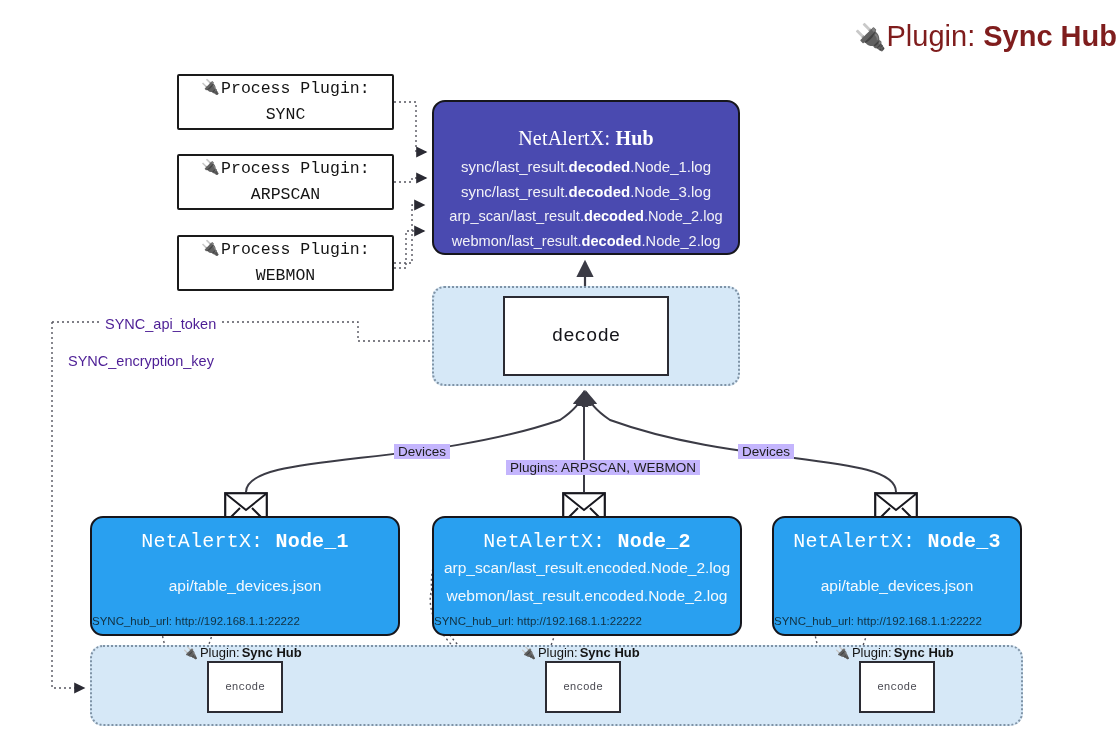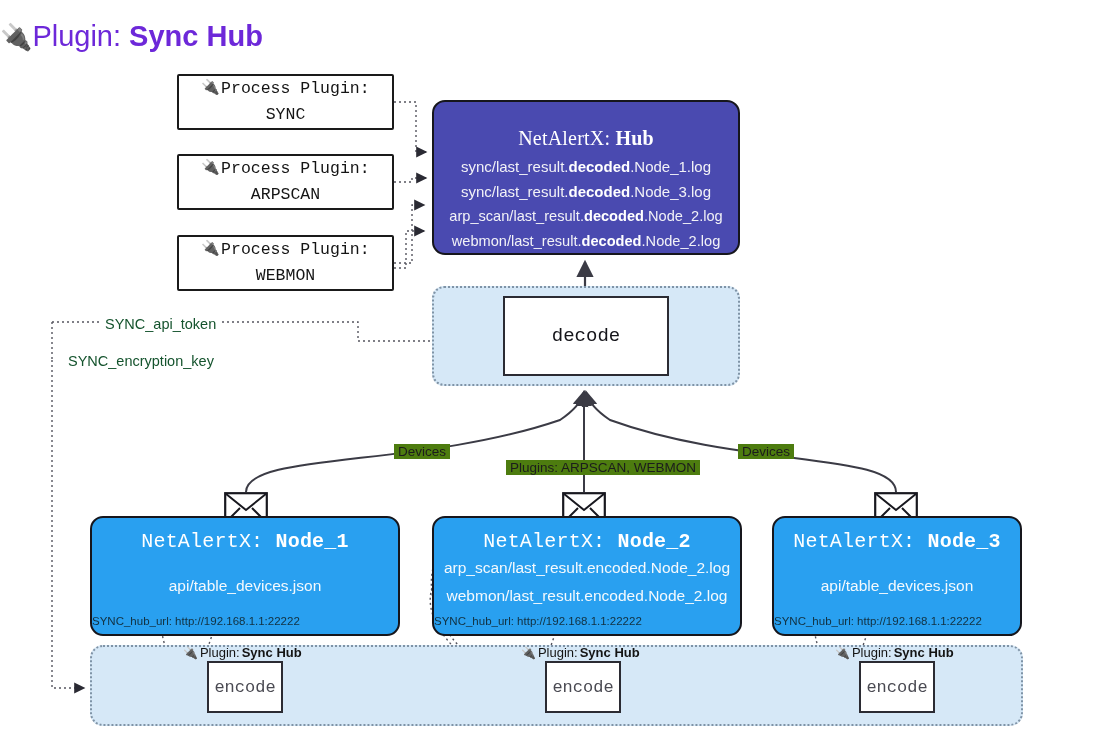--- a/index.html
+++ b/index.html
@@ -6,22 +6,22 @@
   body{
     width:1117px;height:754px;position:relative;overflow:hidden;
     font-family:"Liberation Sans", sans-serif;
     color:#1a1a1a;
   }
   #canvas{position:absolute;left:0;top:0;width:1117px;height:754px;}
   .svg-layer{position:absolute;left:0;top:0;width:1117px;height:754px;pointer-events:none;}
 
   
   .page-title{
-    position:absolute;left:0;top:14px;width:1117px;text-align:left;
-    font-size:29px;line-height:44px;color:#6d28d9;white-space:nowrap;
+    position:absolute;left:0;top:14px;width:1117px;text-align:right;
+    font-size:29px;line-height:44px;color:#7f1d1d;white-space:nowrap;
   }
   .page-title .plug{font-size:26px;}
   .page-title .strong{font-weight:bold;}
 
   .hub-url{
     position:absolute;left:432px;top:77px;width:308px;text-align:center;
     font-size:11.5px;color:#1a1a1a;
   }
 
   
@@ -68,30 +68,30 @@
   .decode-box{
     position:absolute;left:503px;top:296px;width:166px;height:80px;
     background:#ffffff;border:2.3px solid #2b2b33;
     display:flex;align-items:center;justify-content:center;
     font-family:"Liberation Mono","DejaVu Sans Mono",monospace;
     font-size:19px;color:#15151a;box-sizing:border-box;
   }
 
   
   .key-label{
-    position:absolute;font-size:14.5px;color:#14532d;white-space:nowrap;
+    position:absolute;font-size:14.5px;color:#4c1d95;white-space:nowrap;
     background:#ffffff;padding:0 4px;
   }
   #lbl-api-token{left:101px;top:316px;}
   #lbl-enc-key{left:64px;top:353px;}
 
   
   .edge-label{
     position:absolute;font-size:13.5px;color:#1c1c1c;white-space:nowrap;
-    background:#4d7c0f;padding:0 4px;
+    background:#c4b5fd;padding:0 4px;
   }
   #lbl-devices-left{left:394px;top:444px;}
   #lbl-devices-right{left:738px;top:444px;}
   #lbl-plugins-mid{left:506px;top:460px;}
 
   
   .node-box{
     position:absolute;height:120px;
     background:#29a0f0;border:2.4px solid #16161c;border-radius:13px;
     box-sizing:border-box;color:#ffffff;
@@ -122,21 +122,21 @@
   .bottom-band{
     position:absolute;left:90px;top:645px;width:933px;height:81px;
     background:#d6e8f7;border:2px dotted #7f93a6;border-radius:13px;
     box-sizing:border-box;
   }
   .encode-box{
     position:absolute;width:76px;height:52px;top:661px;
     background:#ffffff;border:2.2px solid #2b2b33;
     display:flex;align-items:center;justify-content:center;
     font-family:"Liberation Mono","DejaVu Sans Mono",monospace;
-    font-size:17px;color:#4a4a52;box-sizing:border-box;
+    font-size:11px;color:#4a4a52;box-sizing:border-box;
   }
   #encode1{left:207px;}
   #encode2{left:545px;}
   #encode3{left:859px;}
   .encode-cap{
     position:absolute;top:645px;font-size:13px;color:#141414;white-space:nowrap;
     display:flex;align-items:center;gap:2px;
   }
   .encode-cap .strong{font-weight:bold;}
   .encode-cap .plug{font-size:12px;}

